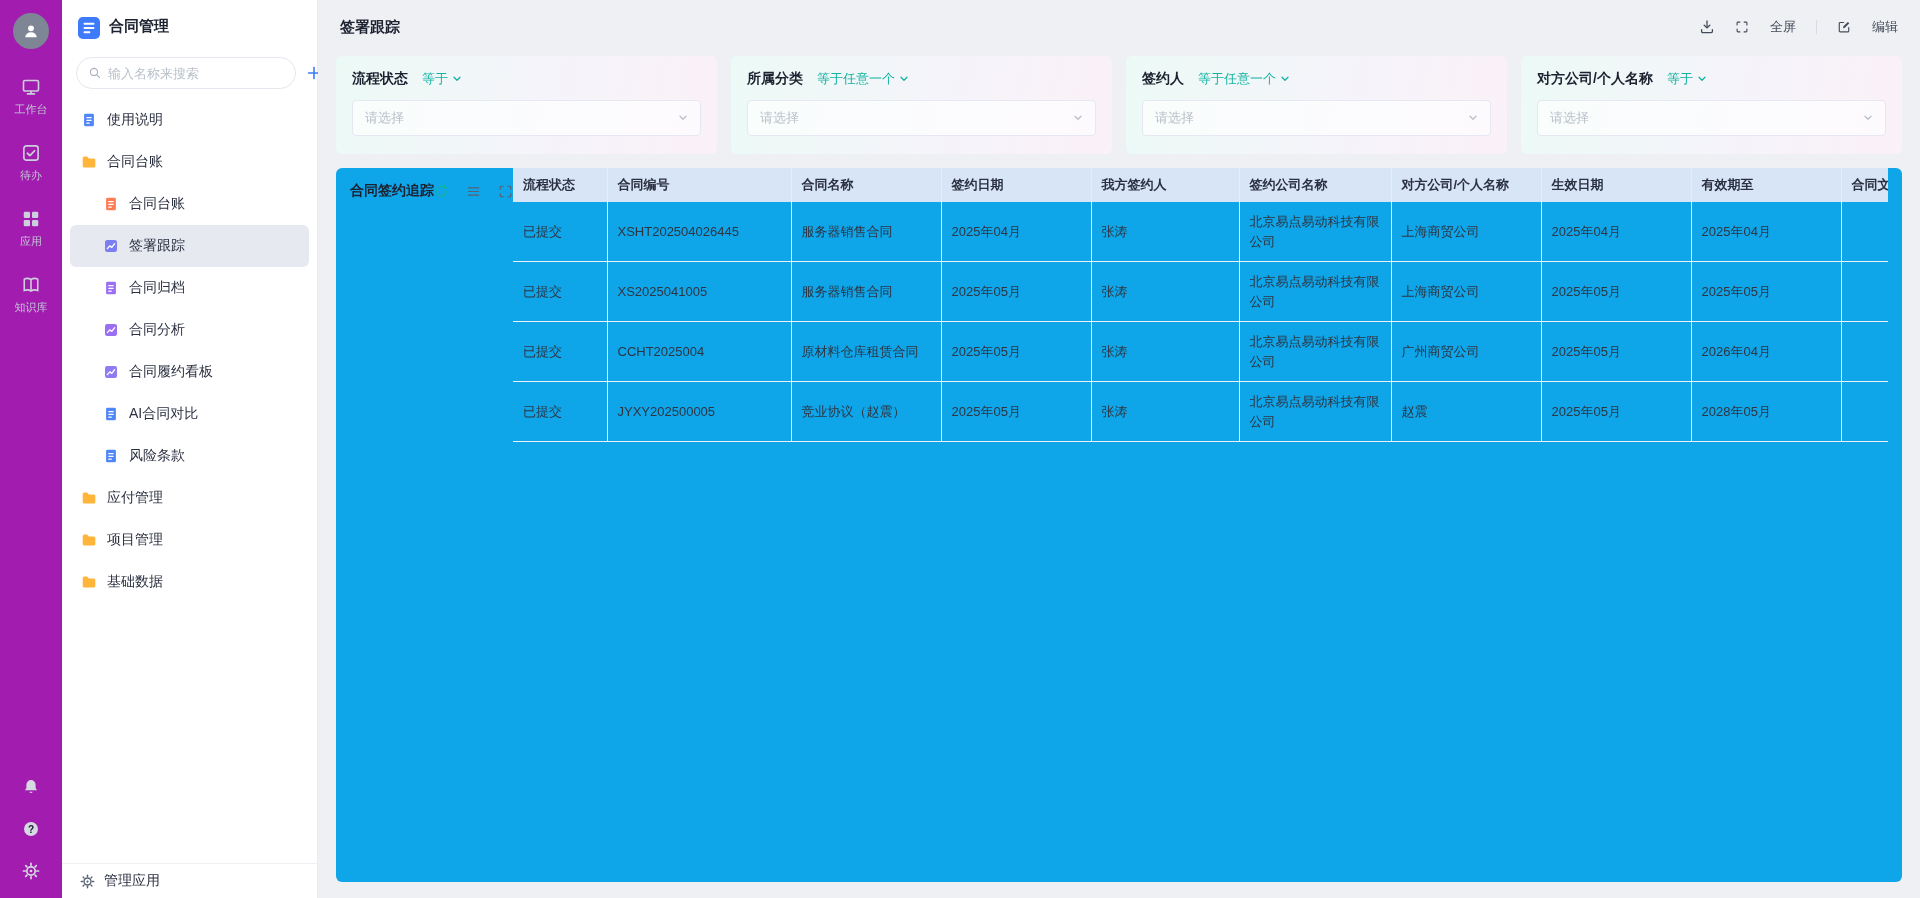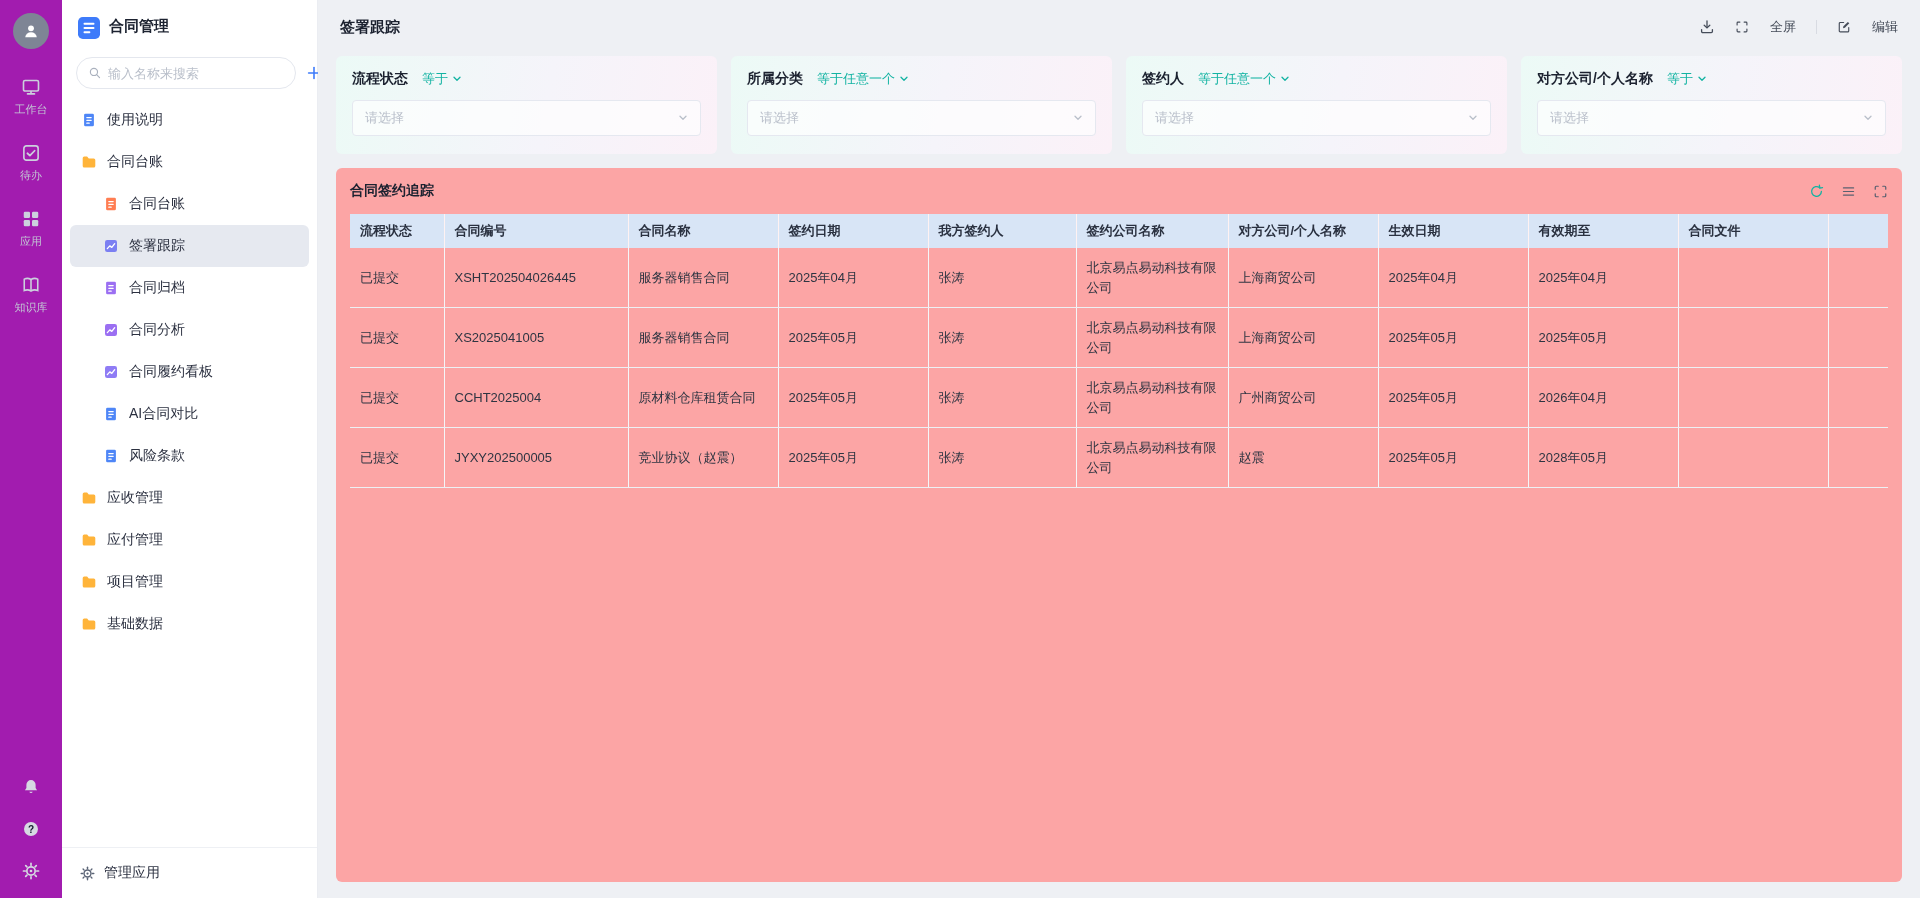--- a/index.html
+++ b/index.html
@@ -26,21 +26,21 @@
   .search-ico { display:flex; }
   .search-input { border:none; outline:none; flex:1; min-width:0; font-size:13px; color:#333a48; background:transparent; font-family:inherit; }
   .search-input::placeholder { color:#b9bfca; }
   .add-btn { display:flex; cursor:pointer; }
   .sb-menu { flex:1; padding:4px 8px 0; overflow:hidden; }
   .menu-item { height:42px; display:flex; align-items:center; gap:10px; padding:0 11px; border-radius:6px; font-size:14px; color:#2b3040; cursor:pointer; }
   .menu-item.lvl1 { padding-left:33px; }
   .menu-item.selected { background:#e6e9f0; }
   .mi-icon { display:flex; width:16px; justify-content:center; }
   .mi-label { white-space:nowrap; overflow:hidden; }
-  .sb-footer { height:51px; border-top:1px solid #eef0f4; display:flex; align-items:center; gap:9px; padding:0 18px; font-size:14px; color:#2b3040; cursor:pointer; }
+  .sb-footer { height:35px; border-top:1px solid #eef0f4; display:flex; align-items:center; gap:9px; padding:0 18px; font-size:14px; color:#2b3040; cursor:pointer; }
   .sb-foot-ico { display:flex; }
 
   
   .main { flex:1; display:flex; flex-direction:column; min-width:0; background:#eef0f4; }
   .topbar { height:54px; display:flex; align-items:center; padding:0 22px; }
   .page-title { font-size:15px; font-weight:bold; color:#1c2230; }
   .tb-right { margin-left:auto; display:flex; align-items:center; gap:20px; font-size:13px; color:#454c59; }
   .tb-ico { display:flex; cursor:pointer; }
   .tb-item { display:flex; align-items:center; gap:21px; cursor:pointer; }
   .tb-divider { width:1px; height:14px; background:#d8dbe2; }
@@ -48,21 +48,21 @@
 
   
   .filters { display:flex; gap:14px; }
   .filter-card { flex:1; min-width:0; border-radius:6px; padding:14px 16px 18px; background:linear-gradient(100deg,#ecfaf6 0%,#f5f4fa 55%,#fbf1f8 100%); }
   .fc-head { display:flex; align-items:center; margin-bottom:12px; }
   .fc-label { font-size:14px; font-weight:bold; color:#1c2230; white-space:nowrap; }
   .fc-op { margin-left:14px; display:flex; align-items:center; gap:4px; font-size:13px; color:#12b3a2; cursor:pointer; white-space:nowrap; }
   .fc-select { height:36px; border:1px solid #e5e8f0; border-radius:4px; background:rgba(255,255,255,0.65); display:flex; align-items:center; justify-content:space-between; padding:0 12px; font-size:13px; color:#b9bfca; cursor:pointer; }
 
   
-  .table-card { flex:1; background:#fca5a5; border-radius:6px; padding:0 14px 10px; display:flex; flex-direction:column; min-height:0; }
+  .table-card { flex:1; background:#0ea5e9; border-radius:6px; padding:0 14px 10px; display:flex; min-height:0; }
   .card-head { height:46px; min-height:46px; display:flex; align-items:center; }
   .card-title { font-size:14px; font-weight:bold; color:#1c2230; }
   .card-tools { margin-left:auto; display:flex; align-items:center; gap:17px; }
   .card-tools .tool { display:flex; cursor:pointer; }
   .table-wrap { flex:1; overflow:hidden; }
   table.contracts { width:100%; border-collapse:collapse; table-layout:fixed; }
   .contracts th { background:#d8e5f6; font-size:13px; font-weight:bold; color:#2a3140; text-align:left; padding:8px 10px; border-right:1px solid rgba(255,255,255,0.85); white-space:nowrap; overflow:hidden; }
   .contracts th:last-child { border-right:none; }
   .contracts td { font-size:13px; color:#2e3542; padding:10px; border-bottom:1px solid #edf0f4; border-right:1px solid #f4f6f9; line-height:1.5; word-break:break-all; vertical-align:middle; }
   .contracts td:last-child { border-right:none; }
@@ -266,28 +266,20 @@
       <div class="menu-item lvl1">
         <span class="mi-icon">
           <svg width="16" height="16" viewBox="0 0 16 16" aria-hidden="true">
             <rect x="3.1" y="1.7" width="9.8" height="12.6" rx="1.4" fill="#4e86f7"></rect>
             <rect x="5.2" y="4.9" width="5.6" height="1.25" rx="0.6" fill="#fff"></rect>
             <rect x="5.2" y="7.7" width="5.6" height="1.25" rx="0.6" fill="#fff"></rect>
             <rect x="5.2" y="10.5" width="3.6" height="1.25" rx="0.6" fill="#fff"></rect>
           </svg>
         </span>
         <span class="mi-label">风险条款</span>
-      </div>
-      <div class="menu-item lvl0">
-        <span class="mi-icon">
-          <svg width="16" height="16" viewBox="0 0 16 16" aria-hidden="true">
-            <path d="M1.7 4.1 A1.5 1.5 0 0 1 3.2 2.6 H6.1 L7.8 4.5 H12.8 A1.5 1.5 0 0 1 14.3 6 V11.9 A1.5 1.5 0 0 1 12.8 13.4 H3.2 A1.5 1.5 0 0 1 1.7 11.9 Z" fill="#ffb43a"></path>
-          </svg>
-        </span>
-        <span class="mi-label">应收管理</span>
       </div>
       <div class="menu-item lvl0">
         <span class="mi-icon">
           <svg width="16" height="16" viewBox="0 0 16 16" aria-hidden="true">
             <path d="M1.7 4.1 A1.5 1.5 0 0 1 3.2 2.6 H6.1 L7.8 4.5 H12.8 A1.5 1.5 0 0 1 14.3 6 V11.9 A1.5 1.5 0 0 1 12.8 13.4 H3.2 A1.5 1.5 0 0 1 1.7 11.9 Z" fill="#ffb43a"></path>
           </svg>
         </span>
         <span class="mi-label">应付管理</span>
       </div>
       <div class="menu-item lvl0">

